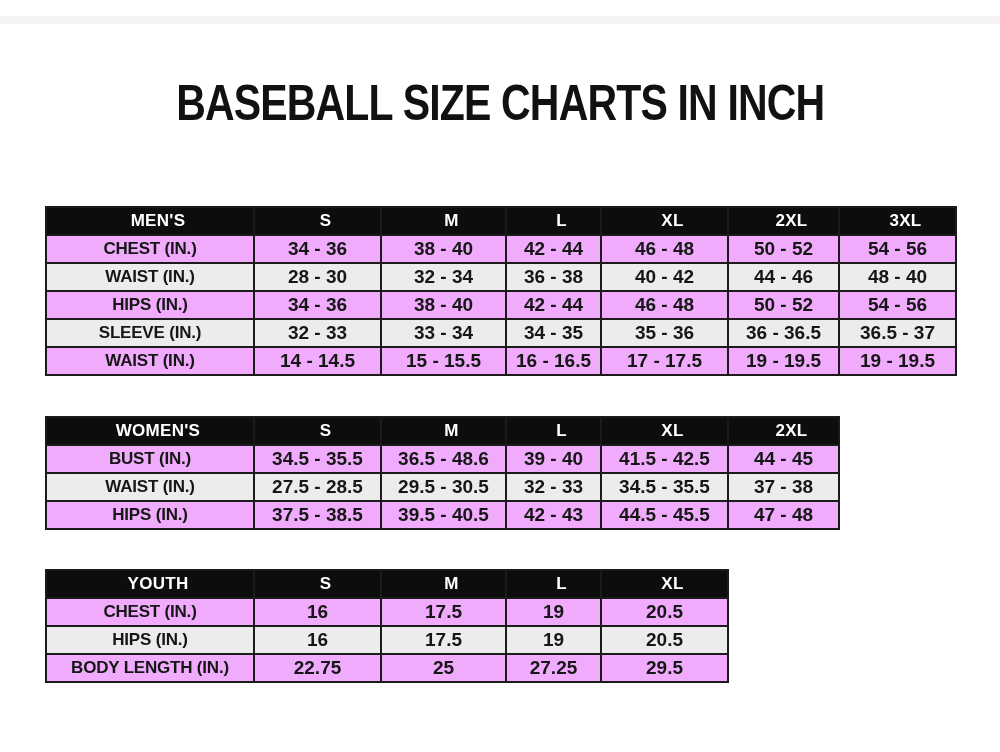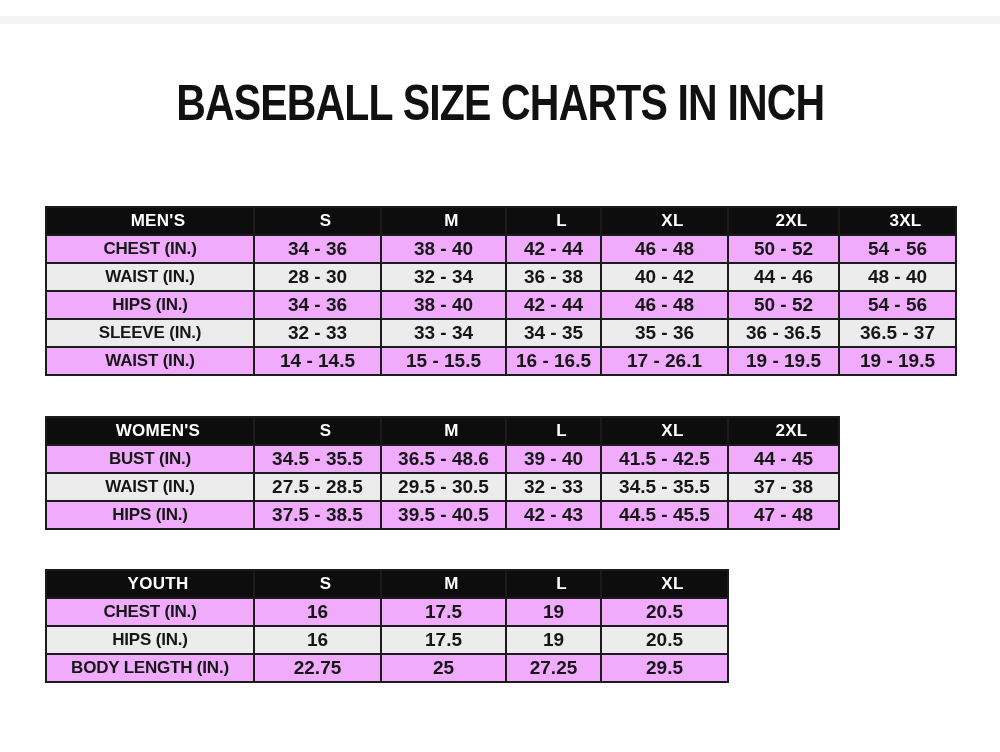--- a/index.html
+++ b/index.html
@@ -152,21 +152,21 @@
             <td class="value-cell">34 - 35</td>
             <td class="value-cell">35 - 36</td>
             <td class="value-cell">36 - 36.5</td>
             <td class="value-cell">36.5 - 37</td>
           </tr>
           <tr class="row-plain">
             <td class="label-cell">WAIST (IN.)</td>
             <td class="value-cell">14 - 14.5</td>
             <td class="value-cell">15 - 15.5</td>
             <td class="value-cell">16 - 16.5</td>
-            <td class="value-cell">17 - 26.1</td>
+            <td class="value-cell">17 - 17.5</td>
             <td class="value-cell">19 - 19.5</td>
             <td class="value-cell">19 - 19.5</td>
           </tr>
         </tbody>
       </table>
     </div>
   <div>
       <table class="size-table t-womens">
         <colgroup>
           <col style="width: 208px;">

